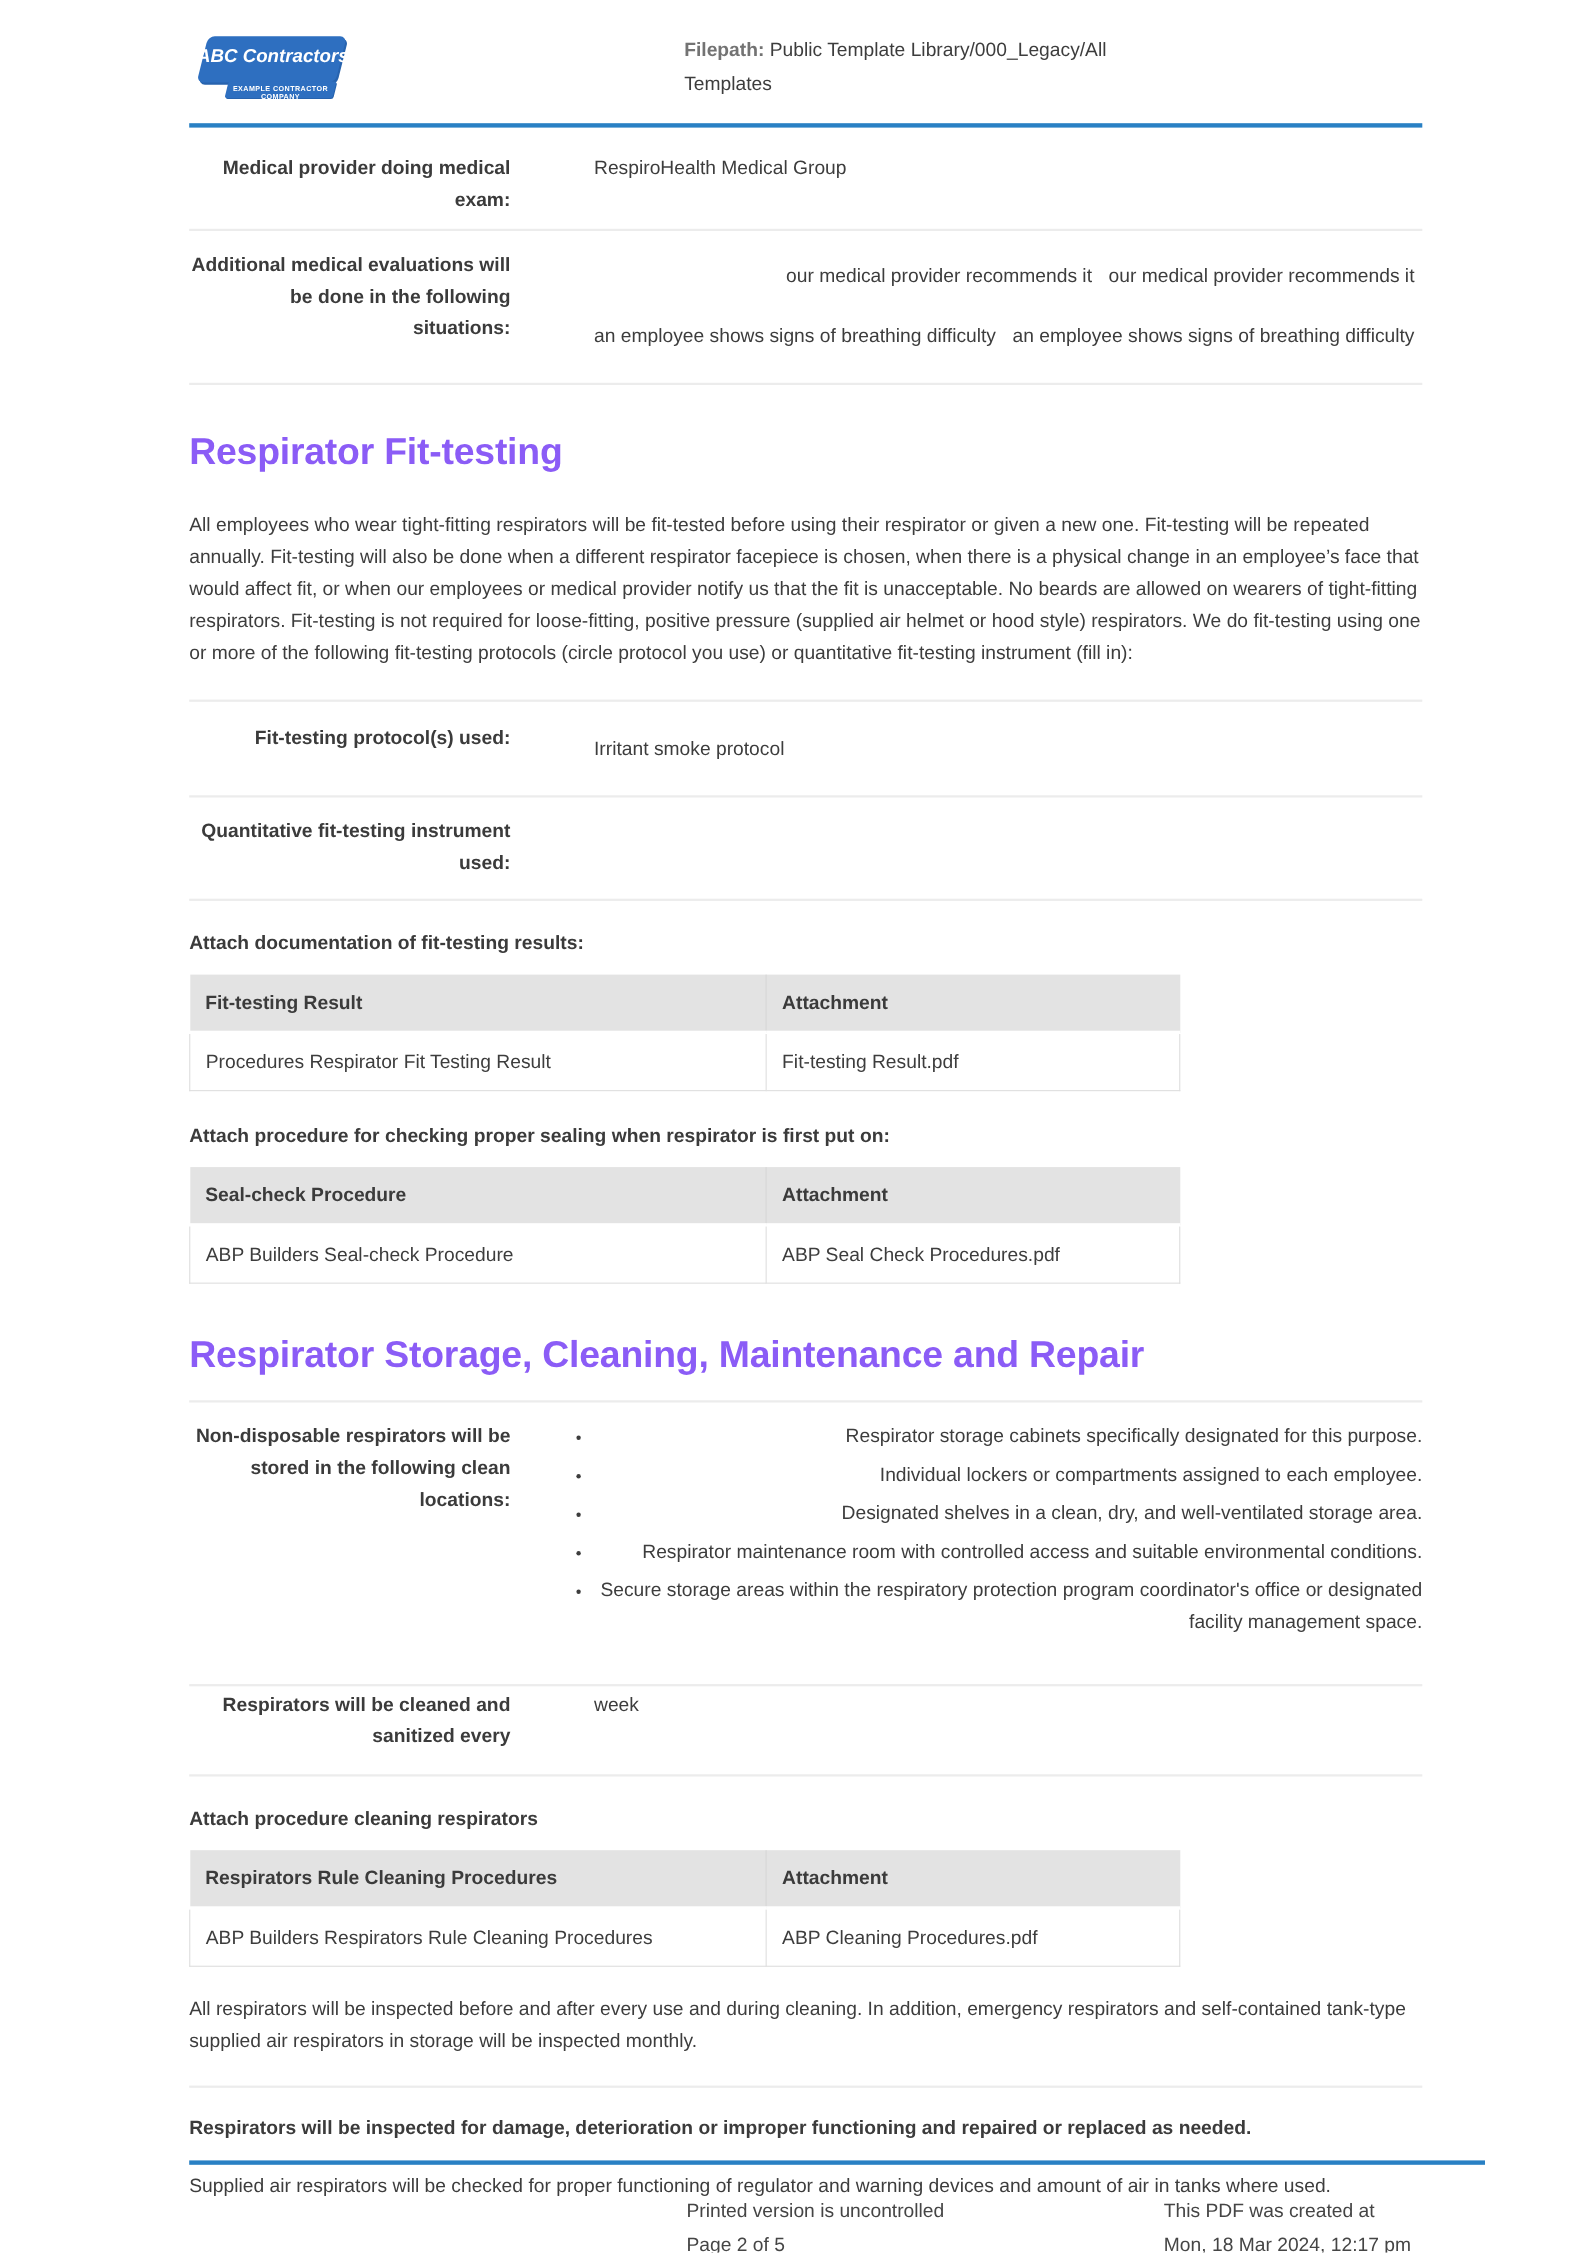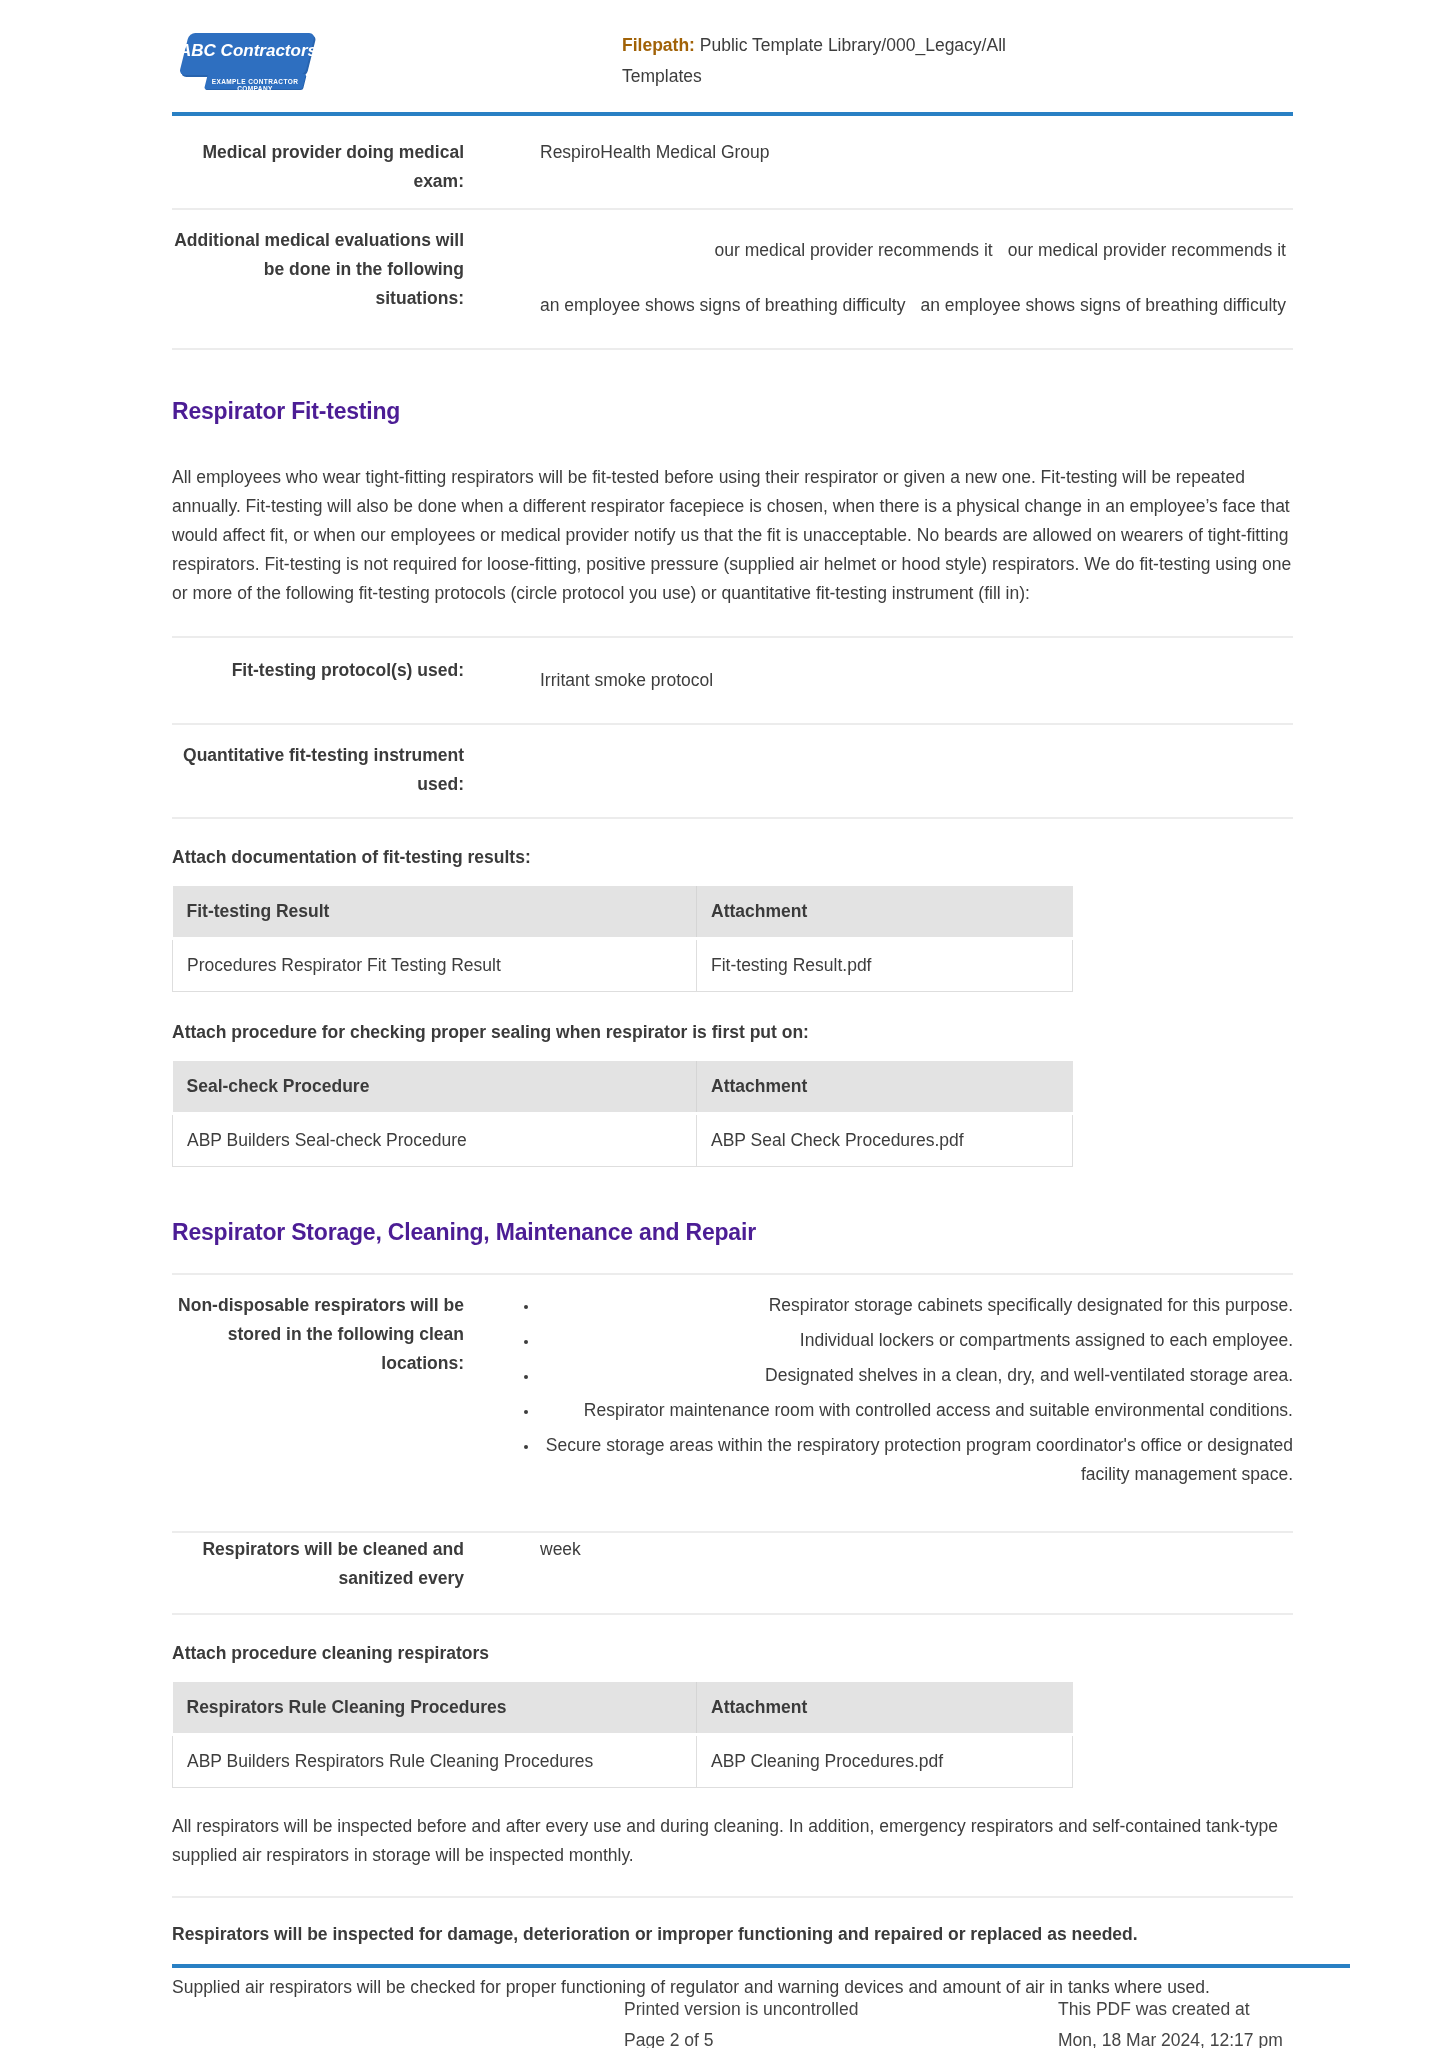--- a/index.html
+++ b/index.html
@@ -26,37 +26,37 @@
   .logo-sub { position:absolute; left:34px; top:44px; width:98px; height:15px;
     background:#2e6fc0; transform:skewX(-14deg); border-radius:2px;
     box-shadow:1px 1px 0 #2763ae; }
   .logo-title { position:absolute; left:4px; top:12px; width:144px; text-align:center;
     color:#fff; font-weight:bold; font-style:italic; font-size:17px; line-height:17px; }
   .logo-subtitle { position:absolute; left:22px; top:48px; width:122px; text-align:center;
     color:#fff; font-size:6.5px; line-height:7px; font-weight:bold; letter-spacing:.4px; }
   .hdr-filepath { margin-left:298px; width:425px; line-height:31px; }
   .hdr-meta { margin-left:22px; width:443px; line-height:31px; }
   .hdr-meta .nowrap { white-space:nowrap; }
-  b.lbl { font-weight:bold; color:#a16207; }
+  b.lbl { font-weight:bold; color:#737373; }
 
   .blue-rule { border:none; height:4px; background:#2980c4; margin-top:20px; }
 
   
   .field-row { display:flex; padding:14px 0 12px 0;text-align:right; }
   .field-row.bordered { border-top:2px solid #ececec; }
   .group-end { border-bottom:2px solid #ececec; }
   .f-label { width:292px; flex-shrink:0; font-weight:bold; color:#3b3b3b; line-height:29px; }
   .f-value { margin-left:76px; line-height:29px; }
   .f-value.pushed { padding-top:10px; }
   .phrase + .phrase { margin-left:15px; }
   .gap-line { margin-top:26px; }
   .row-pad-lg { padding:16px 0 28px 0; }
 
   
-  h2.section-title { font-size:23px; line-height:42px; font-weight:bold; color:#4c1d95;
+  h2.section-title { font-size:34px; line-height:42px; font-weight:bold; color:#8b5cf6;
     margin-top:40px; margin-bottom:20px; letter-spacing:-0.2px; }
   p.body-par { margin-top:31px; }
   .bold-par { font-weight:bold; color:#3b3b3b; }
   .rule-div { border:none; border-top:2px solid #ececec; }
 
   
   .attach-caption { font-weight:bold; color:#3b3b3b; margin-top:24px; }
   table.attach-table { width:900px; border-collapse:collapse; margin-top:14px; table-layout:fixed; }
   table.attach-table col.c1 { width:524px; }
   table.attach-table col.c2 { width:376px; }

